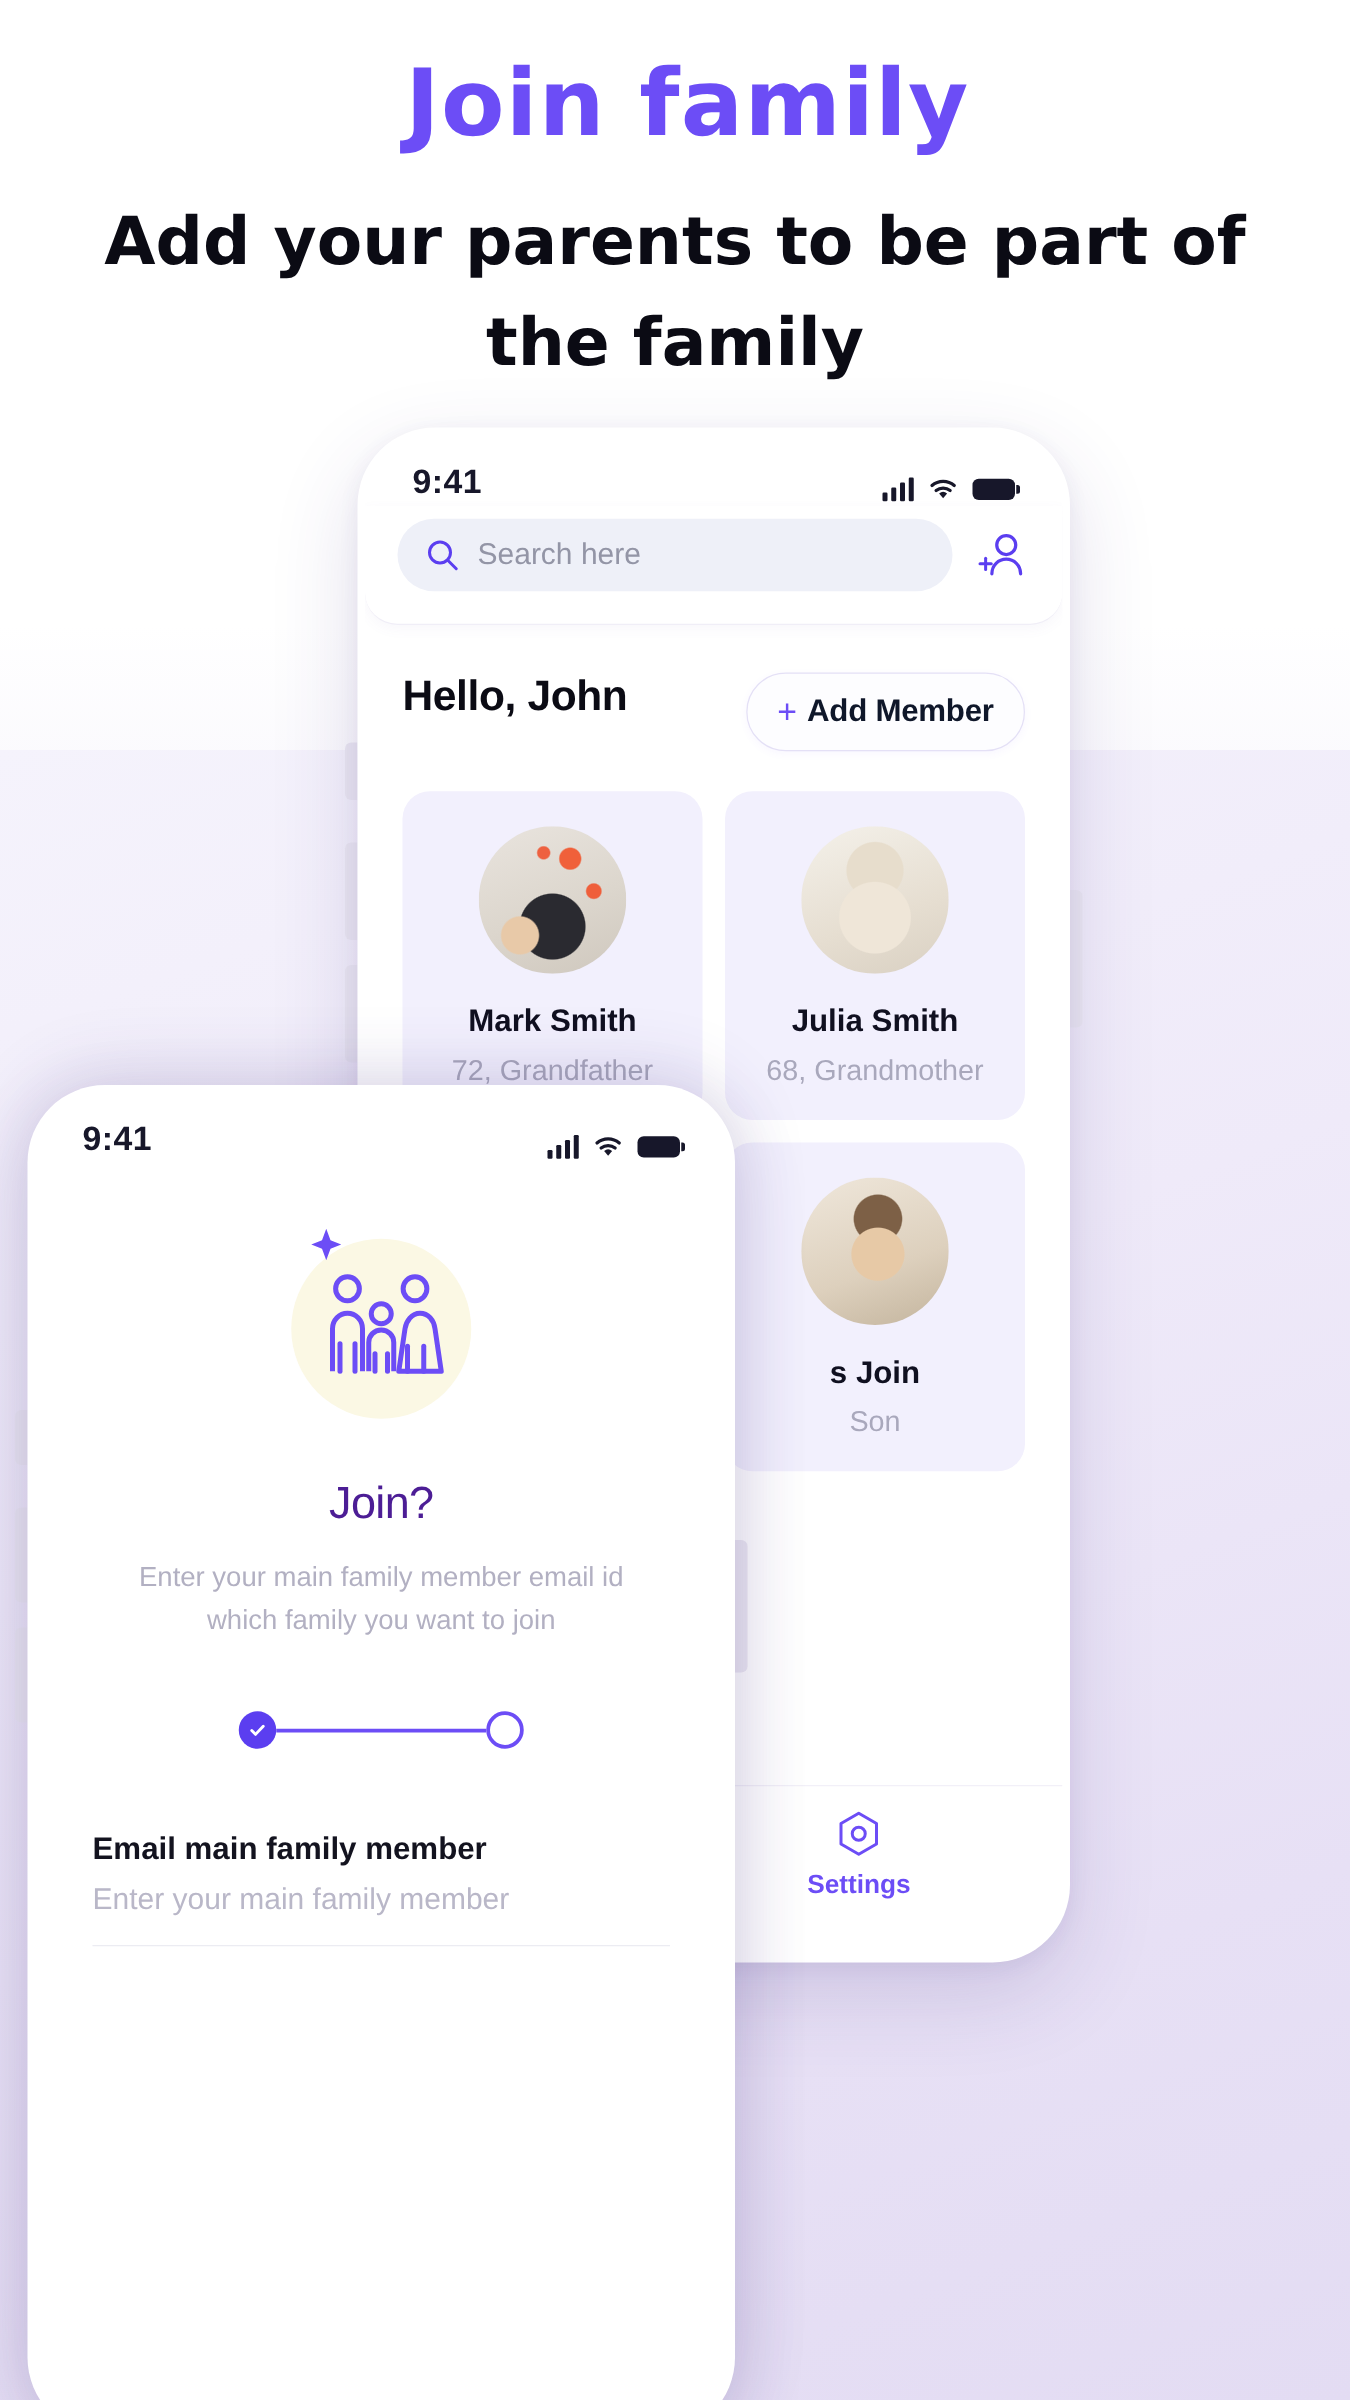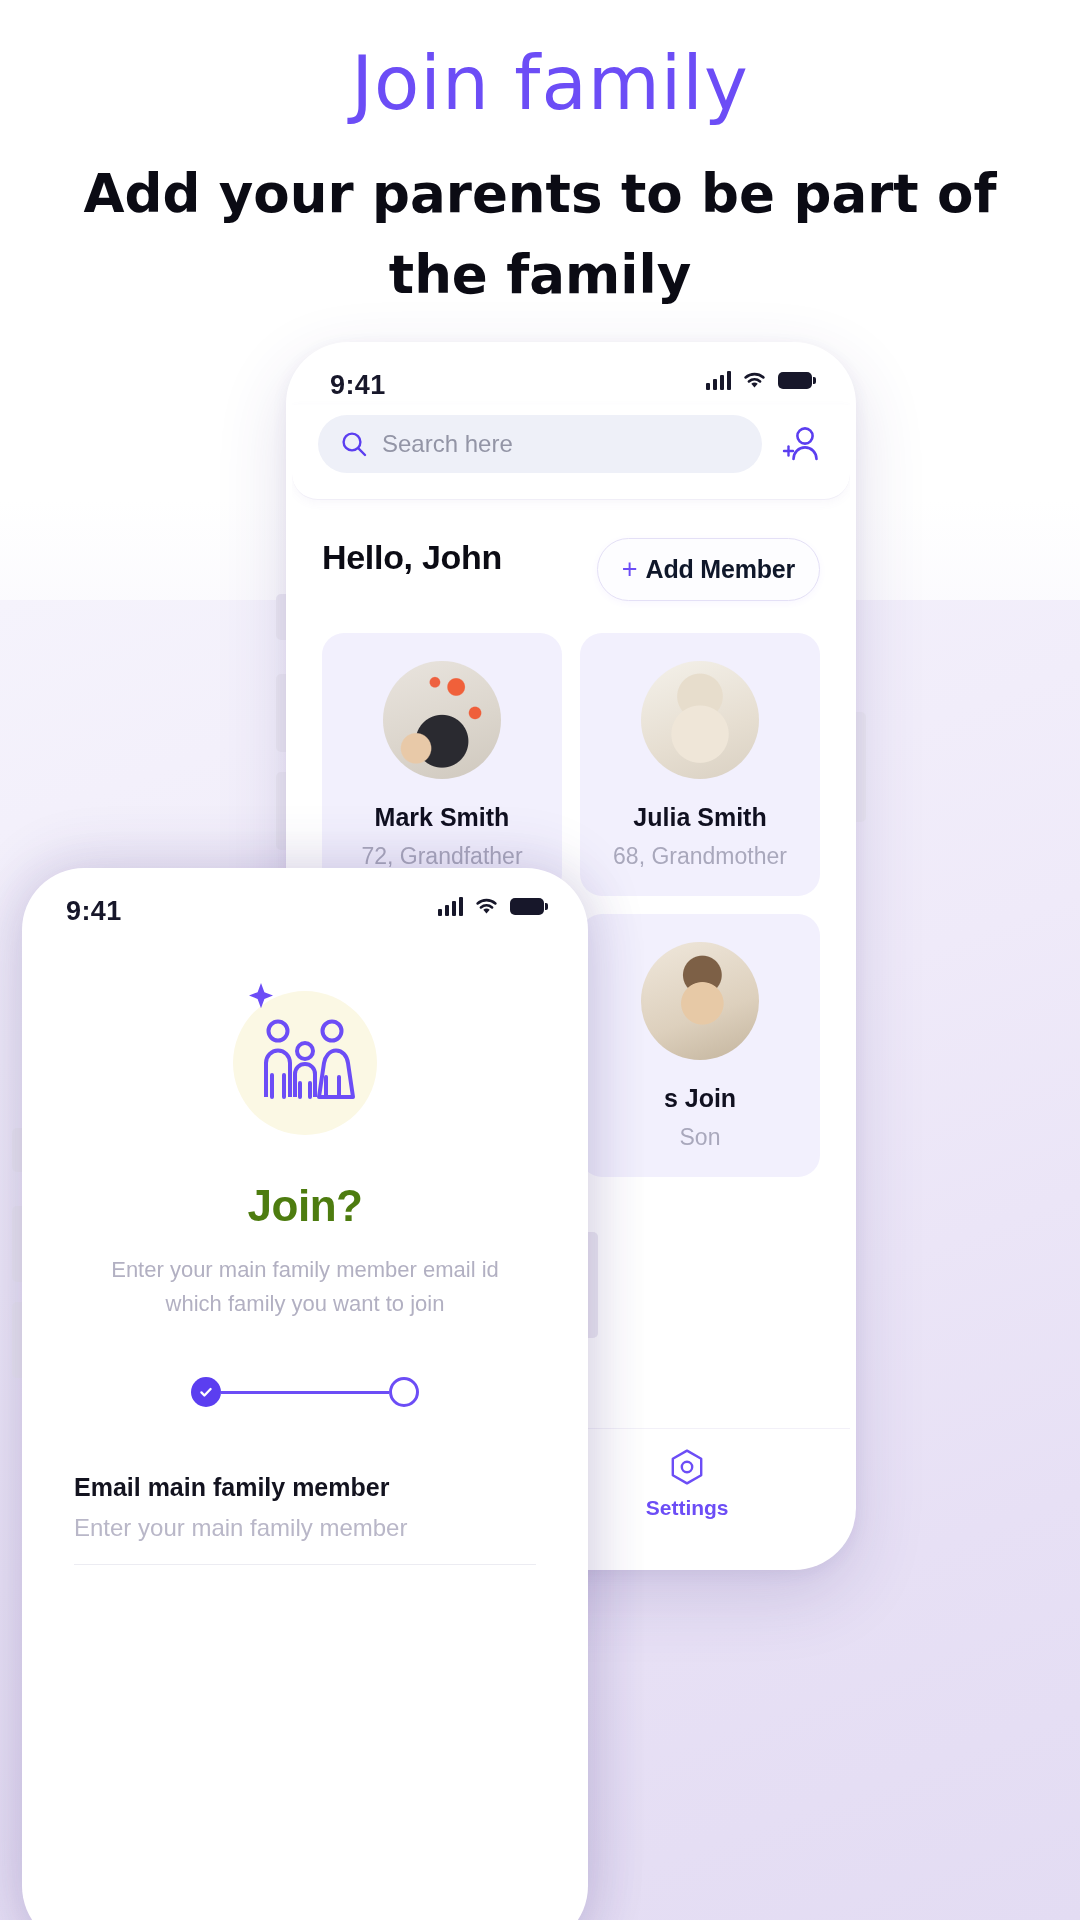--- a/index.html
+++ b/index.html
@@ -30,21 +30,21 @@
   
   .headline-wrap {
     position: absolute;
     left: 0; top: 0; width: 1080px;
     z-index: 5;
     text-align: center;
     padding-top: 46px;
   }
   .headline-title {
     font-size: 74px;
-    font-weight: normal;
+    font-weight: bold;
     color: #6c4df6;
     letter-spacing: 1px;
     line-height: 1.0;
     font-family: "DejaVu Sans", sans-serif;
     margin-left: 20px;
   }
   .headline-sub {
     margin-top: 34px;
     font-size: 53px;
     font-weight: bold;
@@ -81,21 +81,21 @@
     border-radius: 4px;
     z-index: 9;
   }
   .pb-btn.l1 { left: 276px; top: 594px; width: 10px; height: 46px; border-radius: 5px 0 0 5px;}
   .pb-btn.l2 { left: 276px; top: 674px; width: 10px; height: 78px; border-radius: 5px 0 0 5px;}
   .pb-btn.l3 { left: 276px; top: 772px; width: 10px; height: 78px; border-radius: 5px 0 0 5px;}
   .pb-btn.r1 { left: 856px; top: 712px; width: 10px; height: 110px; border-radius: 0 5px 5px 0;}
 
   
   .sb {
-    display: flex; align-items: flex-start; justify-content: space-between;
+    display: flex; align-items: flex-end; justify-content: space-between;
     padding: 22px 38px 4px 38px;
   }
   .sb-time { font-size: 27px; font-weight: bold; color: #17172a; letter-spacing: 0.4px;
              font-family: "Liberation Sans", sans-serif; }
   .sb-icons { display: flex; align-items: center; gap: 11px; }
   .ic-cell { display:flex; align-items:flex-end; gap:2.5px; height: 20px;}
   .ic-cell i { display:block; width:4.5px; background:#17172a; border-radius:1px; }
   .ic-cell i:nth-child(1){height:7px}
   .ic-cell i:nth-child(2){height:11px}
   .ic-cell i:nth-child(3){height:15px}
@@ -189,21 +189,21 @@
   .pf-btn.l3 { left: 12px; top: 1302px; width: 10px; height: 76px; border-radius: 5px 0 0 5px;}
   .pf-btn.r1 { left: 588px; top: 1232px; width: 10px; height: 106px; border-radius: 0 5px 5px 0;}
 
   .join-body { padding: 52px 54px 0 54px; text-align:center; }
   .join-badge {
     width: 144px; height: 144px; border-radius: 50%;
     background: #fbf8e4; margin: 8px auto 0 auto;
     position: relative; display:flex; align-items:center; justify-content:center;
   }
   .spark { position:absolute; left: 8px; top: -14px; }
-  .join-title { font-size: 44px; font-weight: 700; color:#4d7c0f; margin-top: 46px; letter-spacing:-0.5px; }
+  .join-title { font-size: 36px; font-weight: 400; color:#4c1d95; margin-top: 46px; letter-spacing:-0.5px; }
   .join-desc { font-size: 22px; color:#b2b0c2; line-height: 1.55; margin-top: 22px; padding: 0 6px; }
 
   
   .stepper { display:flex; align-items:center; justify-content:center; margin-top: 56px; }
   .step-dot-done {
     width: 30px; height:30px; border-radius:50%; background:#5b3ef0;
     display:flex; align-items:center; justify-content:center; flex: 0 0 30px;
   }
   .step-line { height: 3px; background:#6c4df6; width: 168px; }
   .step-dot-open {

